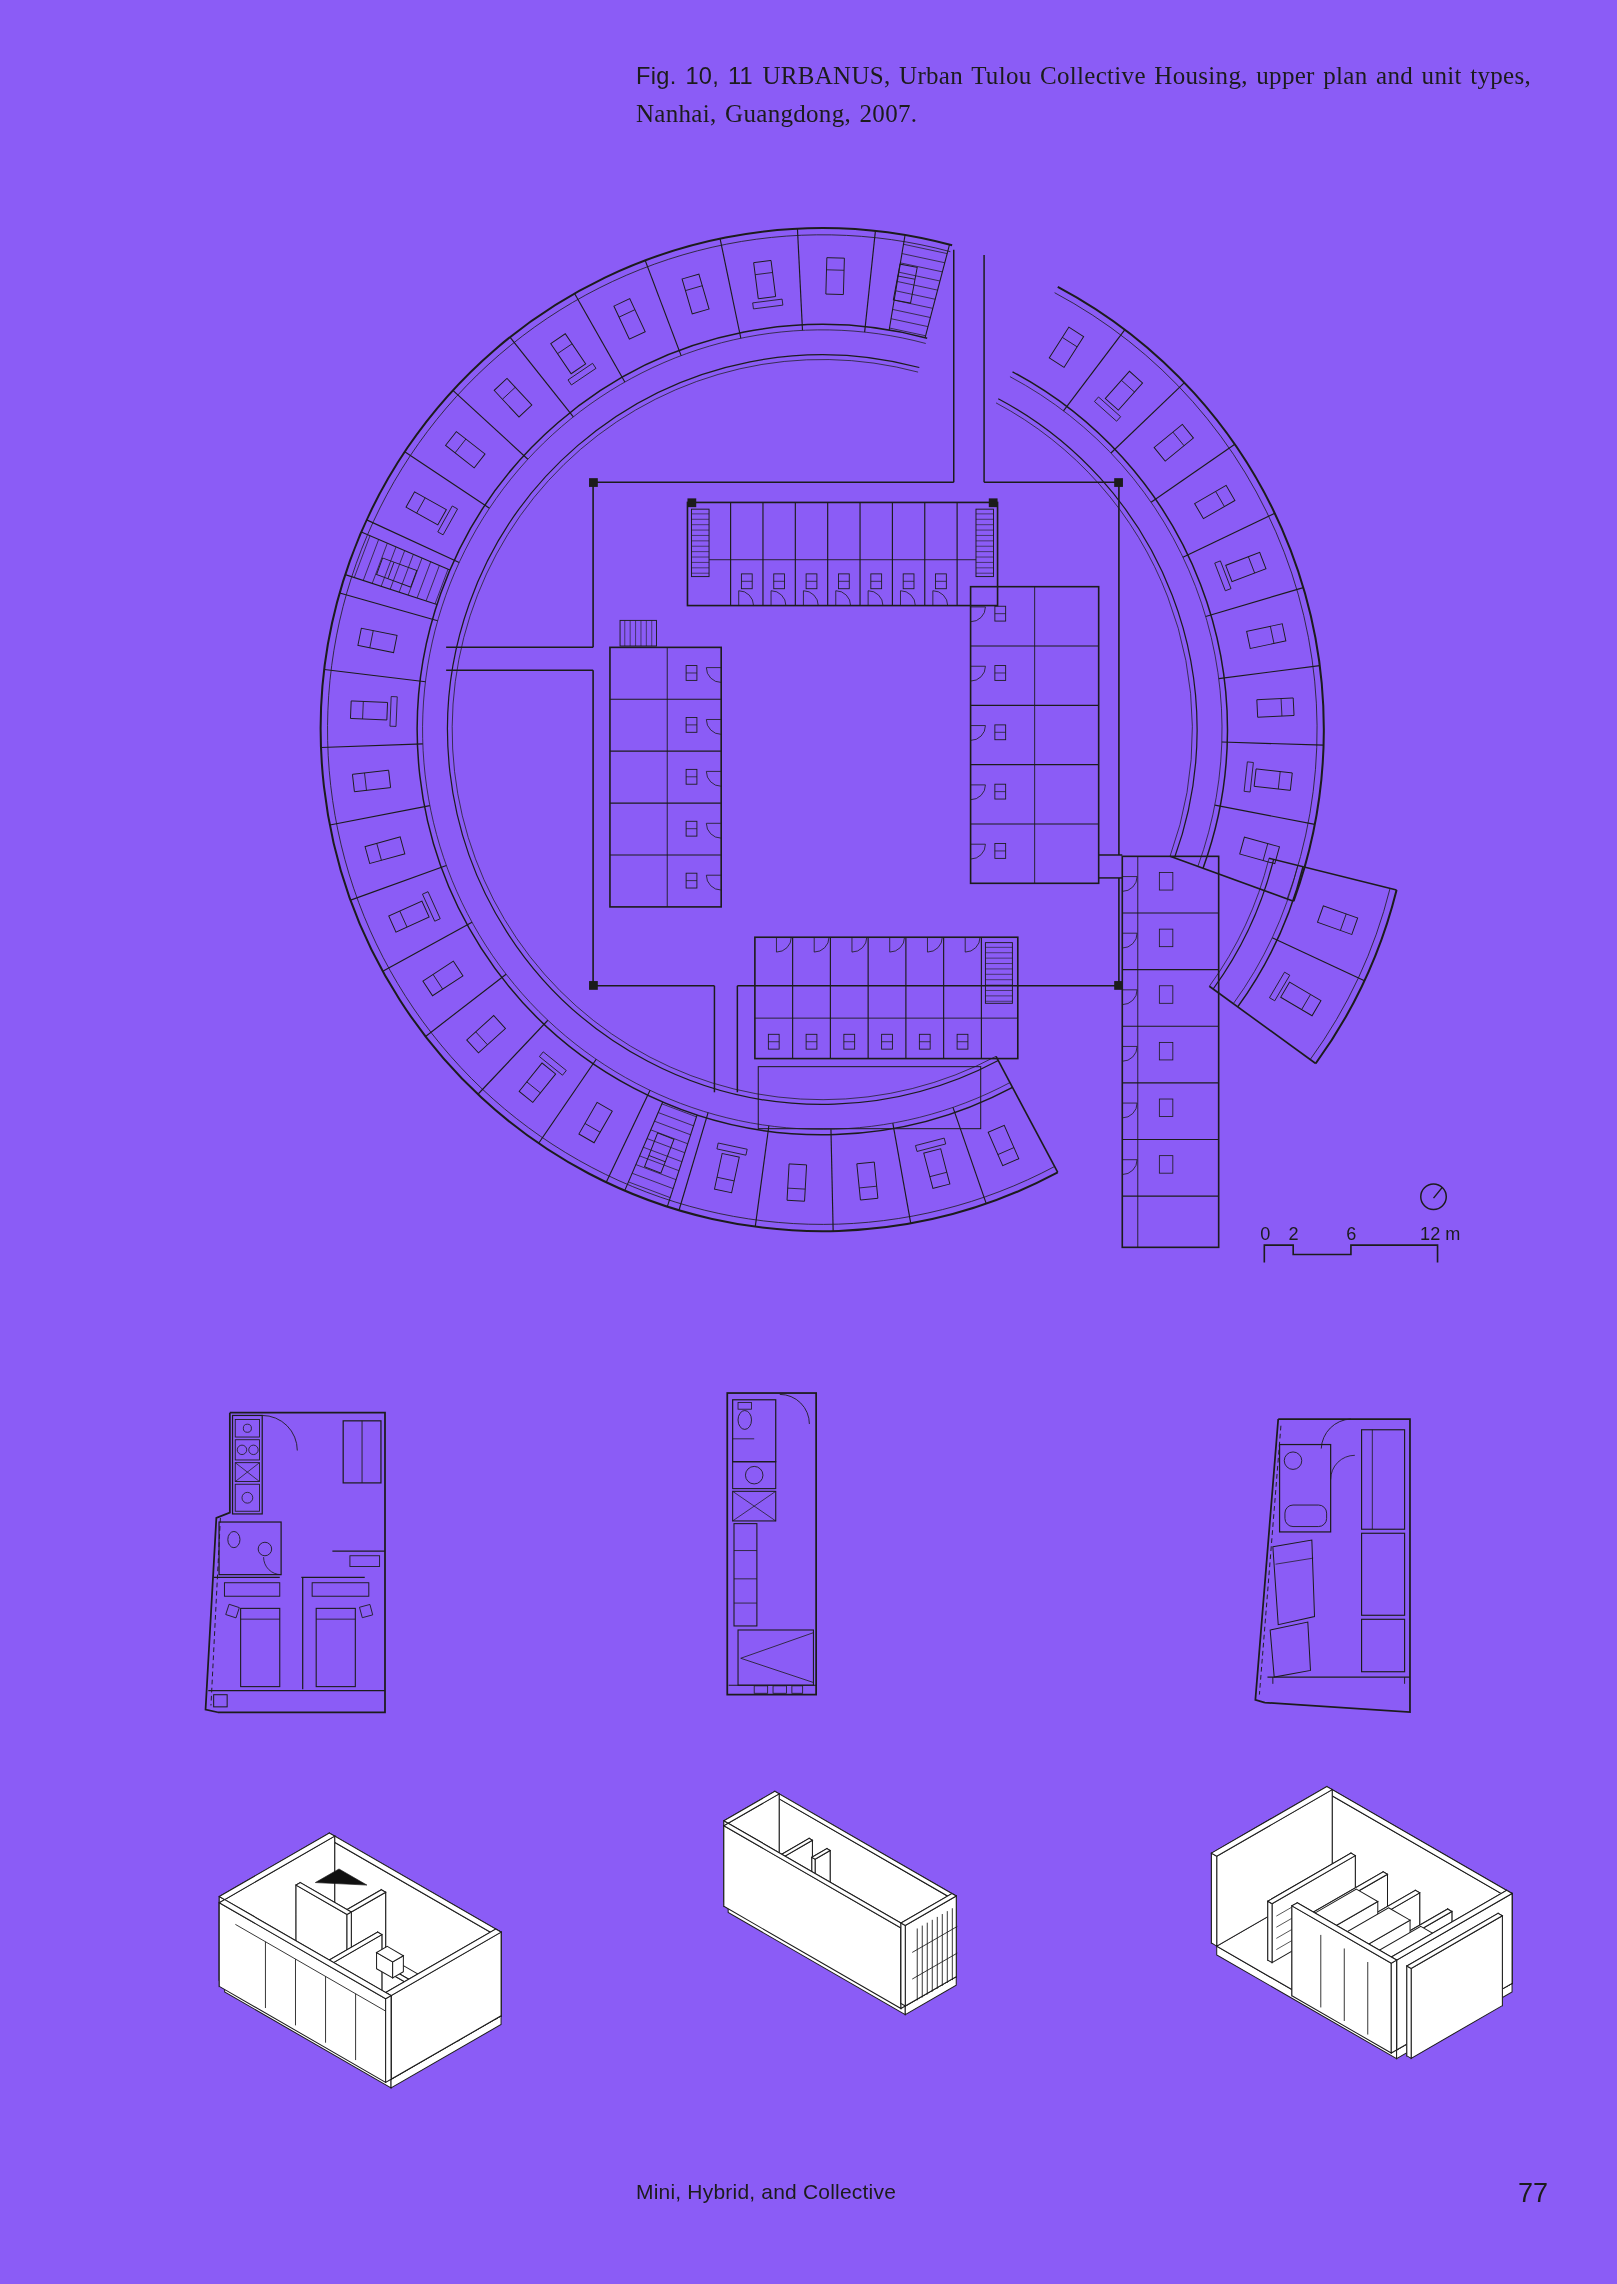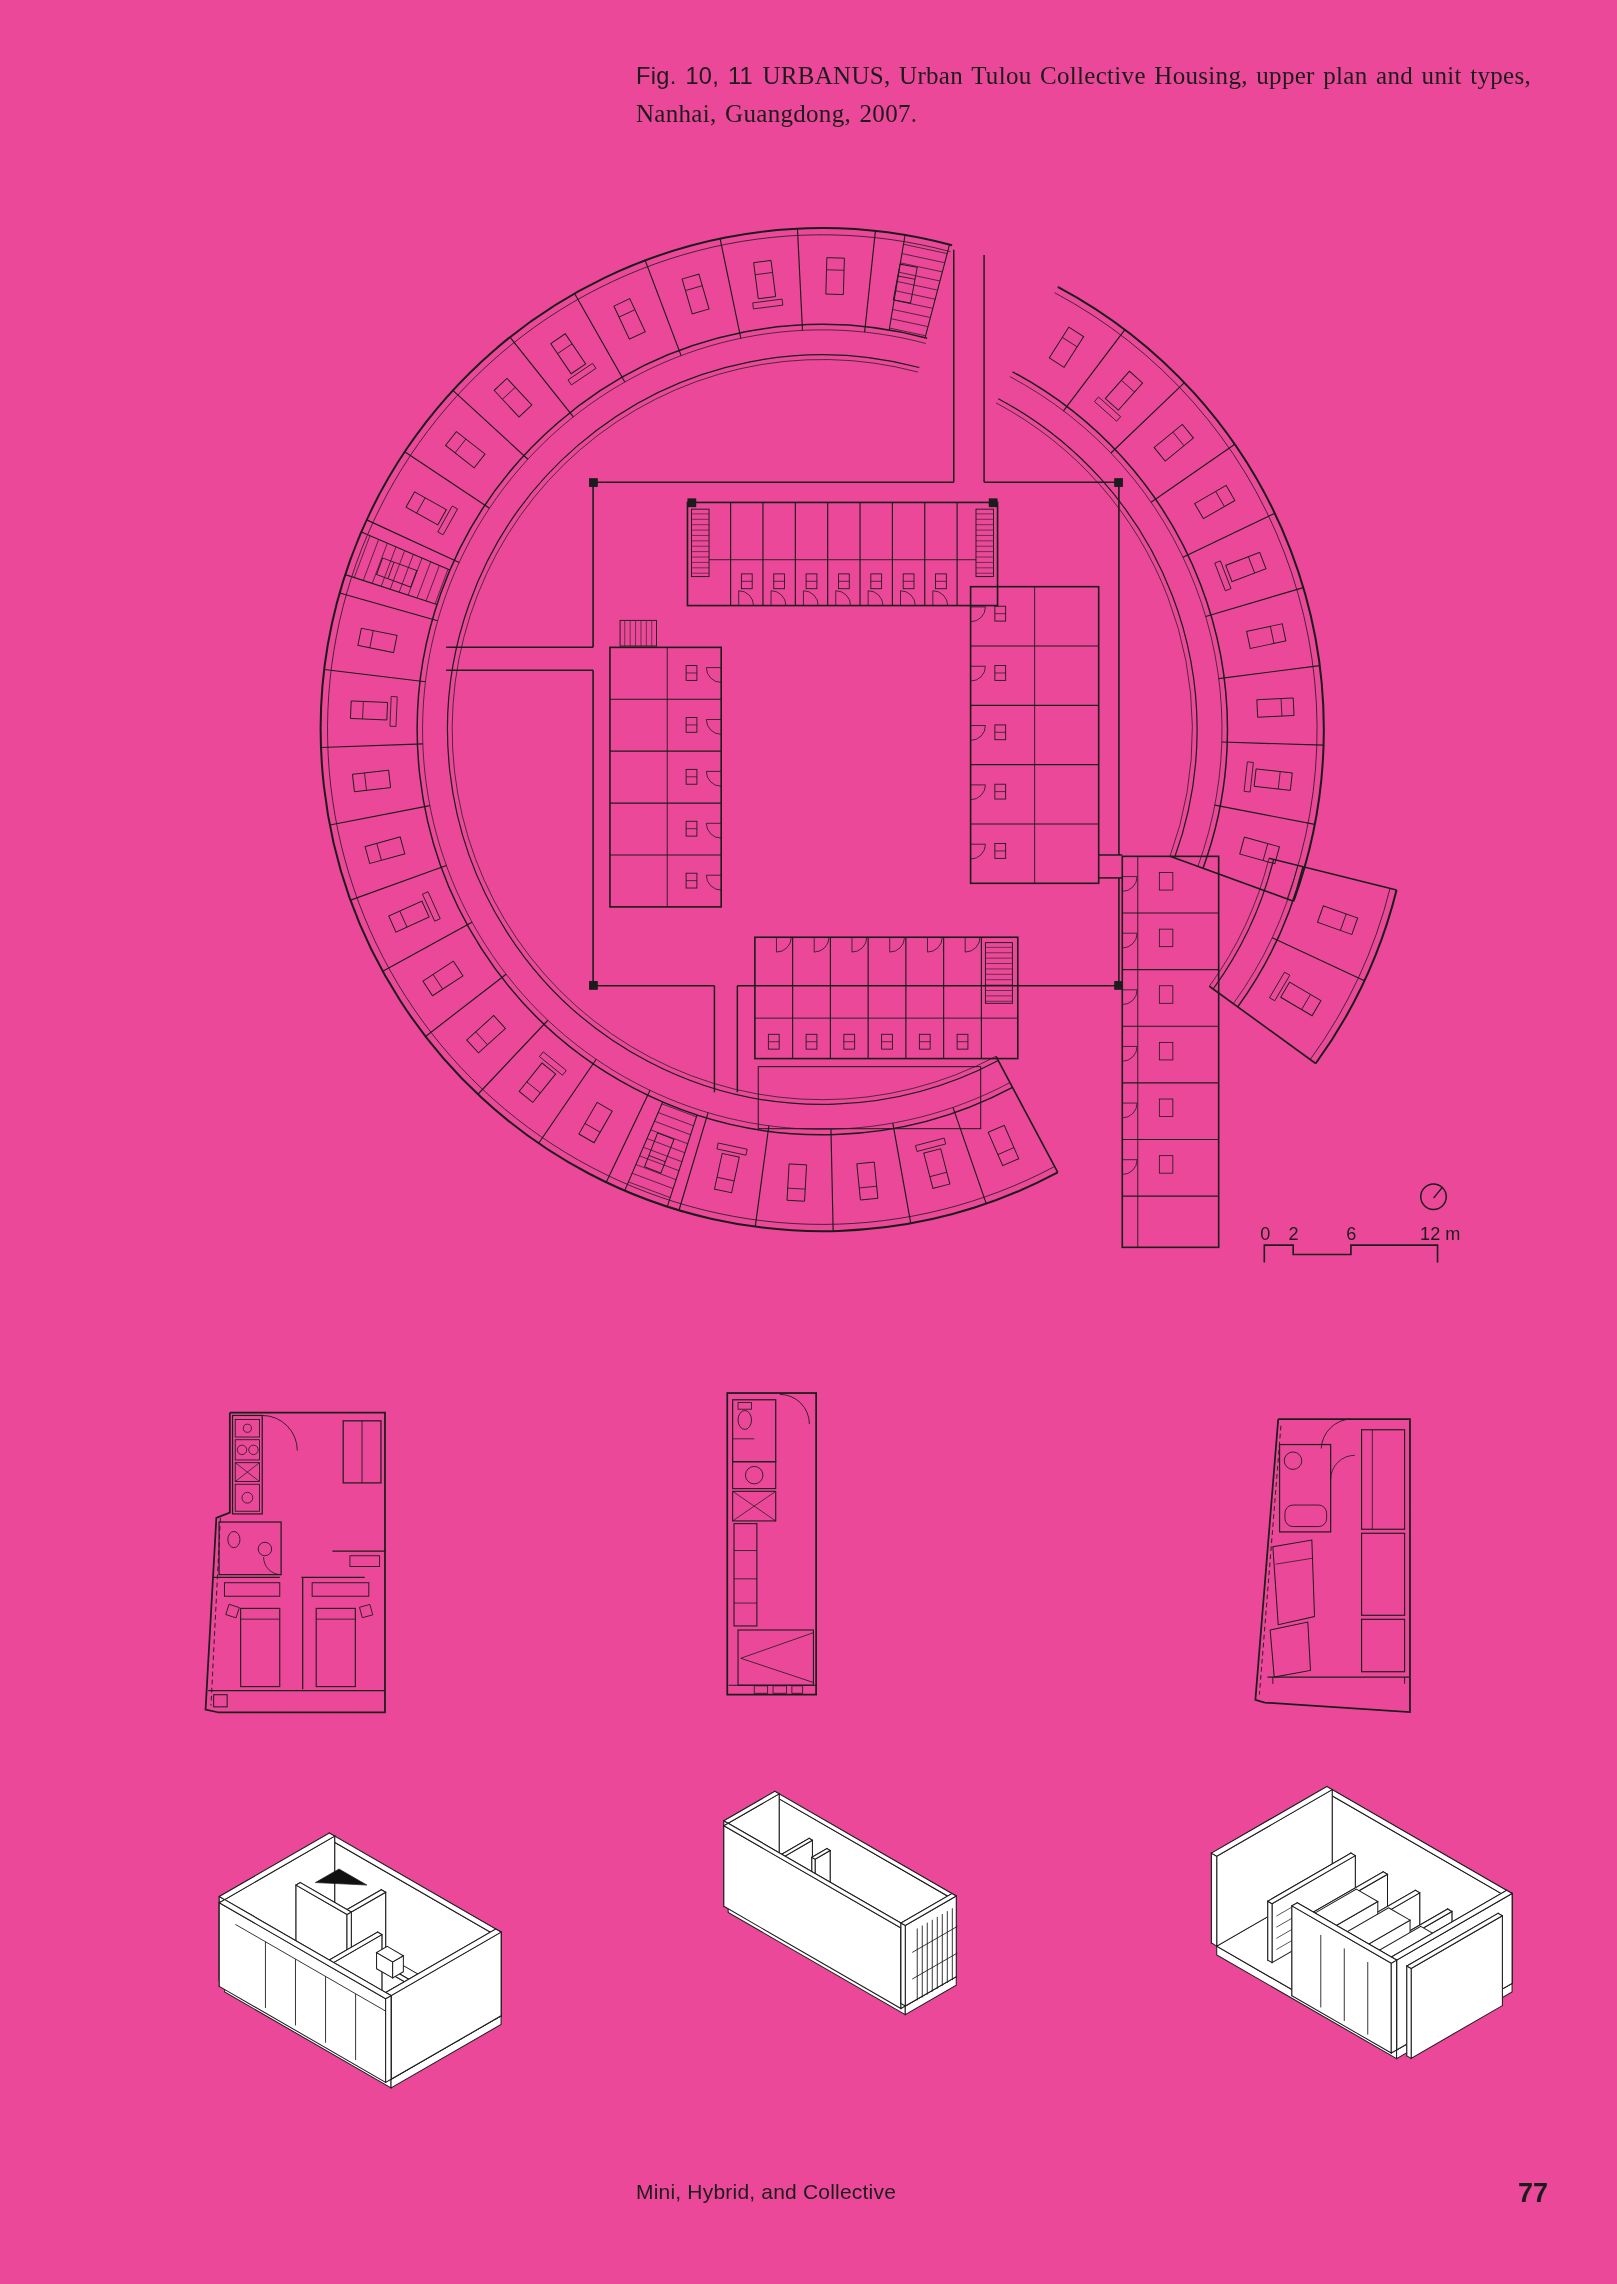--- a/index.html
+++ b/index.html
@@ -1,24 +1,24 @@
 <!DOCTYPE html>
 <html style="font-size:10.8px"><head>
 <meta charset="utf-8">
 <style>
   html,body{margin:0;padding:0;background:#e8e8e8;}
-  .page{position:relative;width:1618px;height:2284px;background:#ec4899;overflow:hidden;
+  .page{position:relative;width:1618px;height:2284px;background:#8b5cf6;overflow:hidden;
         font-family:"Liberation Serif",serif;color:#1c1c1c;}
   .caption{position:absolute;left:636px;top:57px;width:930px;font-size:25px;line-height:38px;
            letter-spacing:0.3px;word-spacing:2px;}
   .caption .fig{font-family:"Liberation Sans",sans-serif;font-size:23.6px;margin-right:9.4px;}
   .footer-title{position:absolute;left:636px;top:2180px;font-family:"Liberation Sans",sans-serif;
            font-size:21px;letter-spacing:0.2px;}
   .page-number{position:absolute;left:1518px;top:2178px;font-family:"Liberation Sans",sans-serif;
-           font-size:27px;font-weight:bold;}
+           font-size:27px;}
   svg{position:absolute;}
   svg text{font-family:"Liberation Sans",sans-serif;fill:#1c1c1c;}
 </style>
 </head>
 <body>
 
 <div class="page">
 
   <div class="caption">
     <span class="fig">Fig. 10, 11</span><span>URBANUS, Urban Tulou Collective Housing, upper plan and unit types,</span><br>

